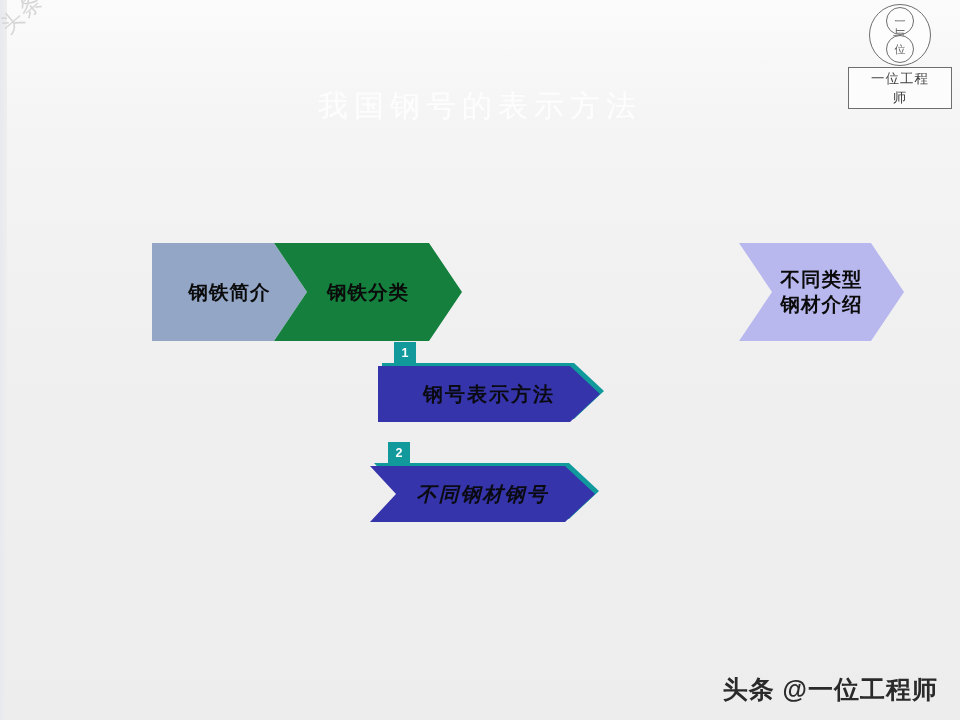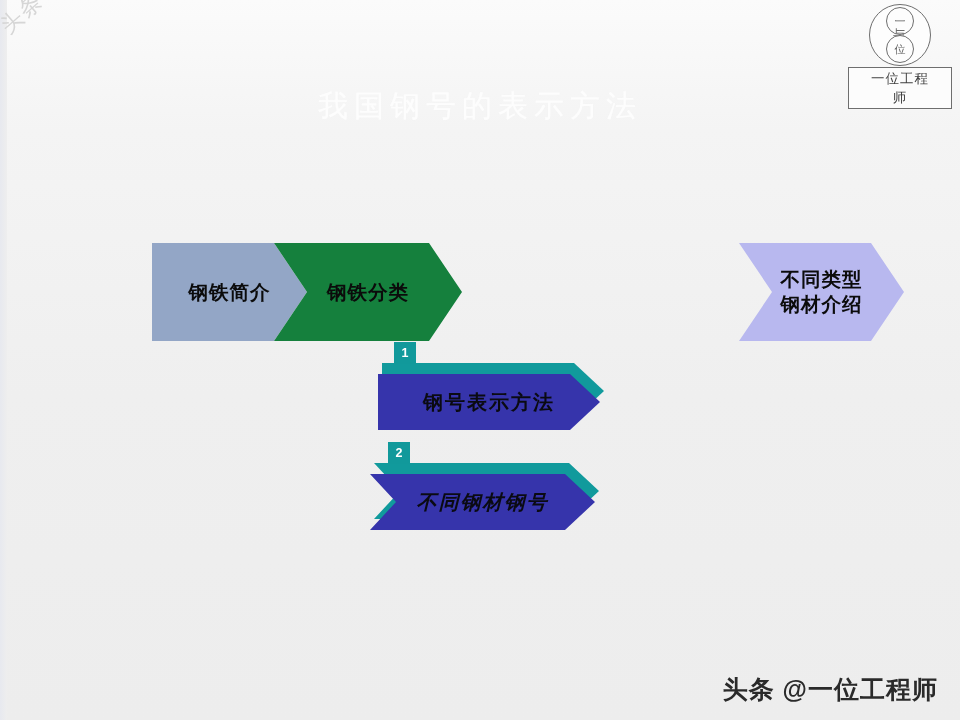--- a/index.html
+++ b/index.html
@@ -57,21 +57,21 @@
   .chev.s3 .lbl{color:#060606;}
   .chev.s4{left:432px;width:188px;background:#c3c3ed;
      clip-path:polygon(0 0,155px 0,188px 49px,155px 98px,0 98px,33px 49px);}
   .chev.s5{left:587px;width:165px;background:#b8b8ef;
      clip-path:polygon(0 0,132px 0,165px 49px,132px 98px,0 98px,33px 49px);}
 
   
   .callout{position:absolute;height:56px;}
   .callout .shadow{position:absolute;left:4px;top:5px;width:100%;height:56px;
      background:#119a9c;}
-  .callout .body{position:absolute;left:0;top:16px;width:100%;height:56px;
+  .callout .body{position:absolute;left:0;top:8px;width:100%;height:56px;
      background:#3634ab;display:flex;align-items:center;justify-content:center;}
   .callout .body .txt{color:#0a0a12;font-weight:bold;font-size:20px;letter-spacing:2px;
      font-family:"Liberation Serif","DejaVu Serif",serif;}
   .callout .badge{position:absolute;top:-16px;width:22px;height:22px;
      background:#11999b;color:#ffffff;font-size:12.5px;font-weight:bold;
      display:flex;align-items:center;justify-content:center;z-index:5;
      font-family:"Liberation Sans",sans-serif;}
 
   
   #callout-1{left:378px;top:358px;width:222px;}

